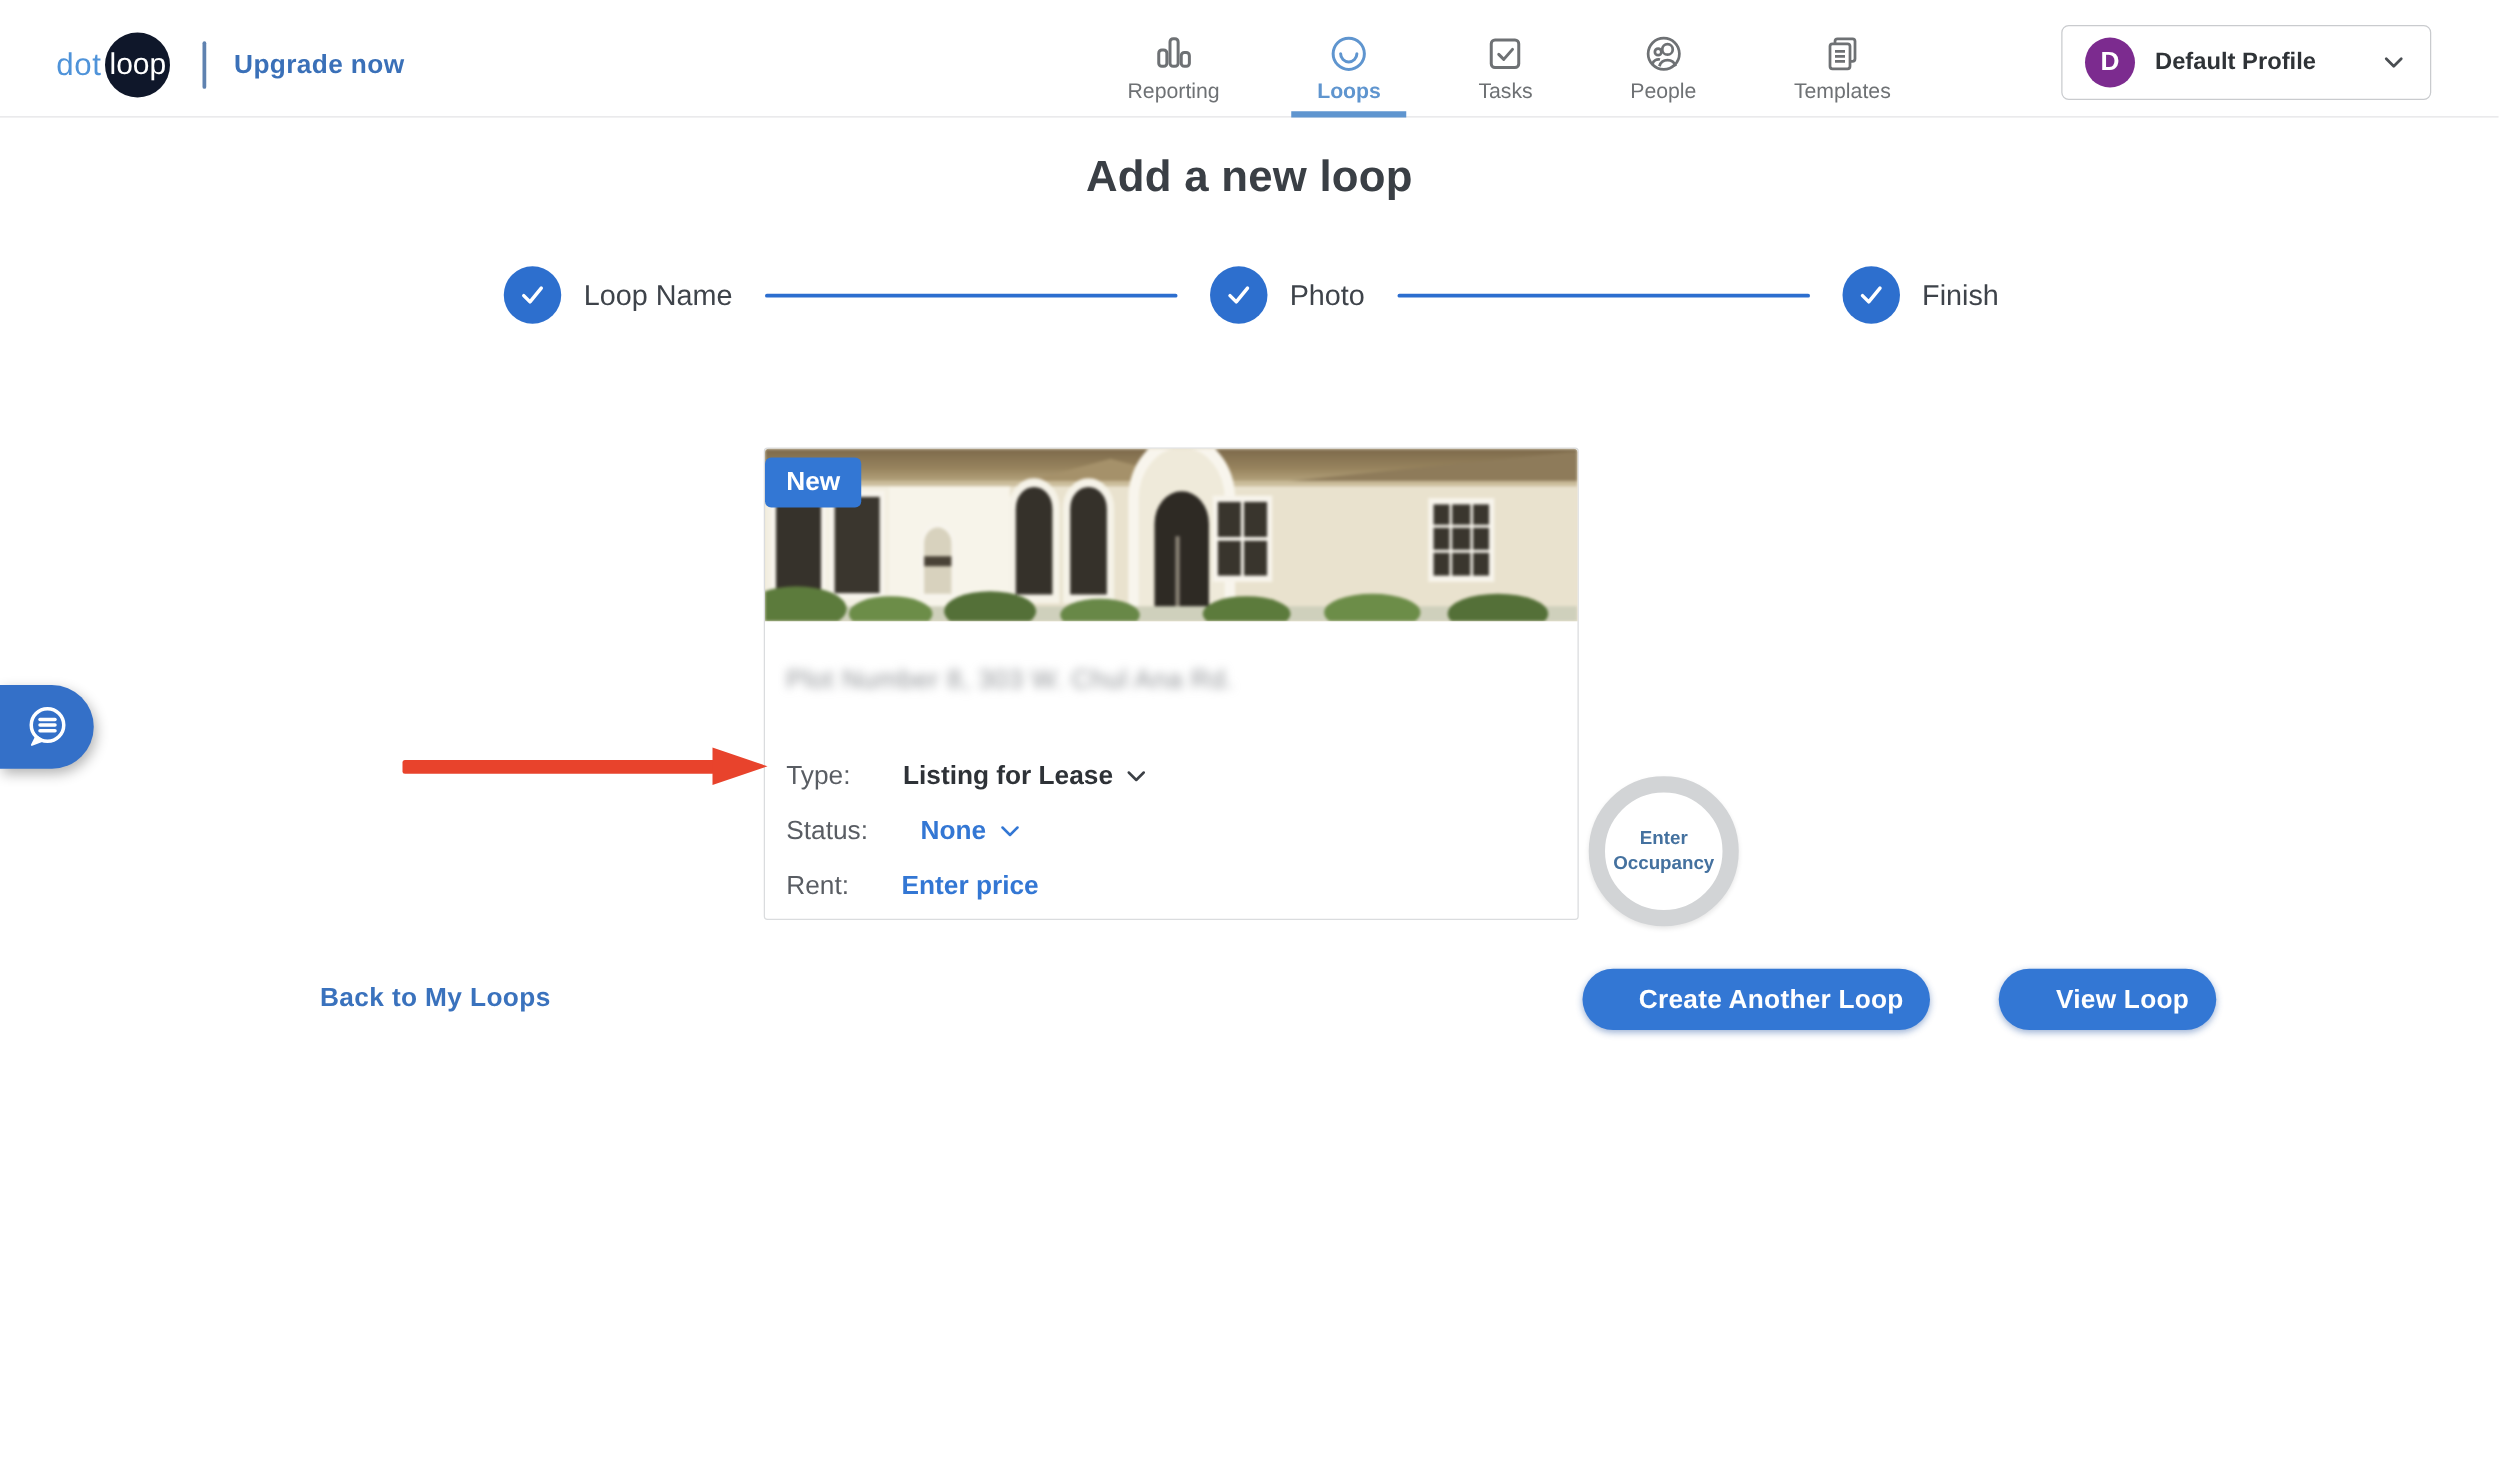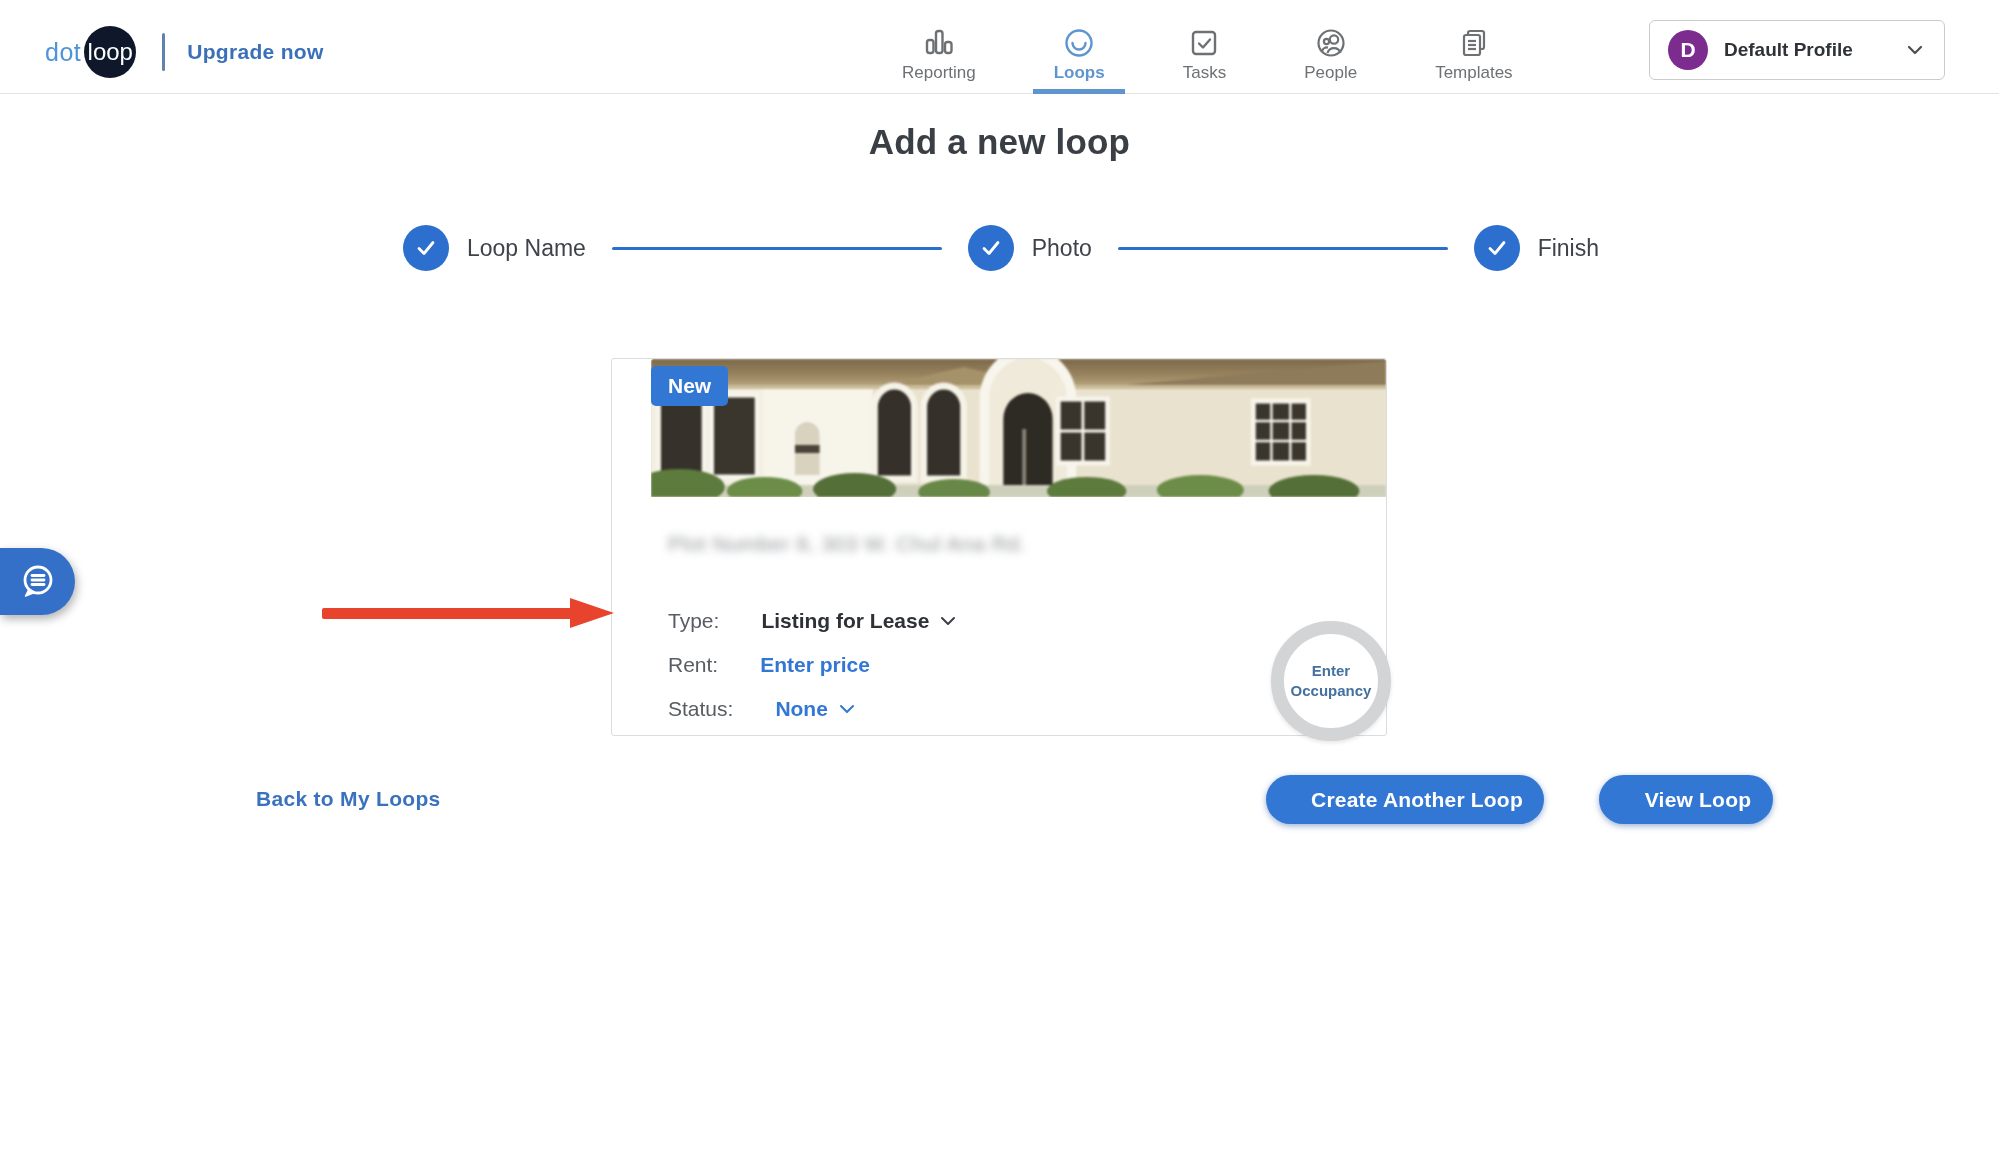--- a/index.html
+++ b/index.html
@@ -65,35 +65,35 @@
   .chev-svg { width: 22px; height: 22px; flex: none; }
 
   
   .page-title {
     position: absolute; top: 122px; left: 0; right: 0; text-align: center;
     font-size: 35px; font-weight: 700; color: #3a3f45; letter-spacing: .2px;
   }
 
   
   .stepper {
-    position: absolute; left: 403px; top: 225px; width: 1196px; height: 46px;
+    position: absolute; left: 403px; top: 213px; width: 1196px; height: 46px;
     display: flex; align-items: center;
   }
   .step-circle {
     width: 46px; height: 46px; border-radius: 50%; background: #2d6fce;
     display: flex; align-items: center; justify-content: center; flex: none;
   }
   .step-circle svg { width: 24px; height: 24px; }
   .step-label { margin-left: 18px; font-size: 23px; color: #3e434a; font-weight: 500; white-space: nowrap; }
   .step-line { flex: 1; height: 3px; background: #2c6ecf; border-radius: 2px; margin: 0 26px; }
 
   
   .loop-card {
-    position: absolute; left: 611px; top: 358px; width: 776px; height: 378px;
-    background: #fff; border: 1px solid #dadcde; border-radius: 3px; padding-left: 39px;
+    position: absolute; left: 611px; top: 358px; width: 652px; height: 378px;
+    background: #fff; border: 1px solid #dadcde; border-radius: 3px;
   }
   .photo {
     position: relative; height: 138px; overflow: hidden; border-radius: 3px 3px 0 0;
     background: #e9e2cf;
   }
   .photo svg.house { width: 100%; height: 100%; display: block; filter: blur(1.1px) saturate(1.05); }
   .new-badge {
     position: absolute; left: 0; top: 7px; background: #3377d4; color: #fff;
     font-size: 21px; font-weight: 700; padding: 8px 17px; border-radius: 5px;
   }
@@ -303,32 +303,32 @@
       <div class="field-row">
         <span class="field-label">Type:</span>
         <button class="field-value value-dark">
           <span>Listing for Lease</span>
           <svg class="chev-svg" viewBox="0 0 20 20" fill="none">
             <path d="M4 7 l6 6 l6 -6" stroke="#3c4046" stroke-width="2" stroke-linecap="round" stroke-linejoin="round"></path>
           </svg>
         </button>
       </div>
       <div class="field-row">
-        <span class="field-label">Rent:</span>
-        <button class="field-value value-blue">
-          <span>Enter price</span>
-        </button>
-      </div>
-      <div class="field-row">
         <span class="field-label">Status:</span>
         <button class="field-value value-blue">
           <span>None</span>
           <svg class="chev-svg" viewBox="0 0 20 20" fill="none">
             <path d="M4 7 l6 6 l6 -6" stroke="#3377d4" stroke-width="2" stroke-linecap="round" stroke-linejoin="round"></path>
           </svg>
+        </button>
+      </div>
+      <div class="field-row">
+        <span class="field-label">Rent:</span>
+        <button class="field-value value-blue">
+          <span>Enter price</span>
         </button>
       </div>
     </div>
   </div>
 
   <div class="occupancy-ring">
     <span>Enter</span>
     <span>Occupancy</span>
   </div>
 </div>

